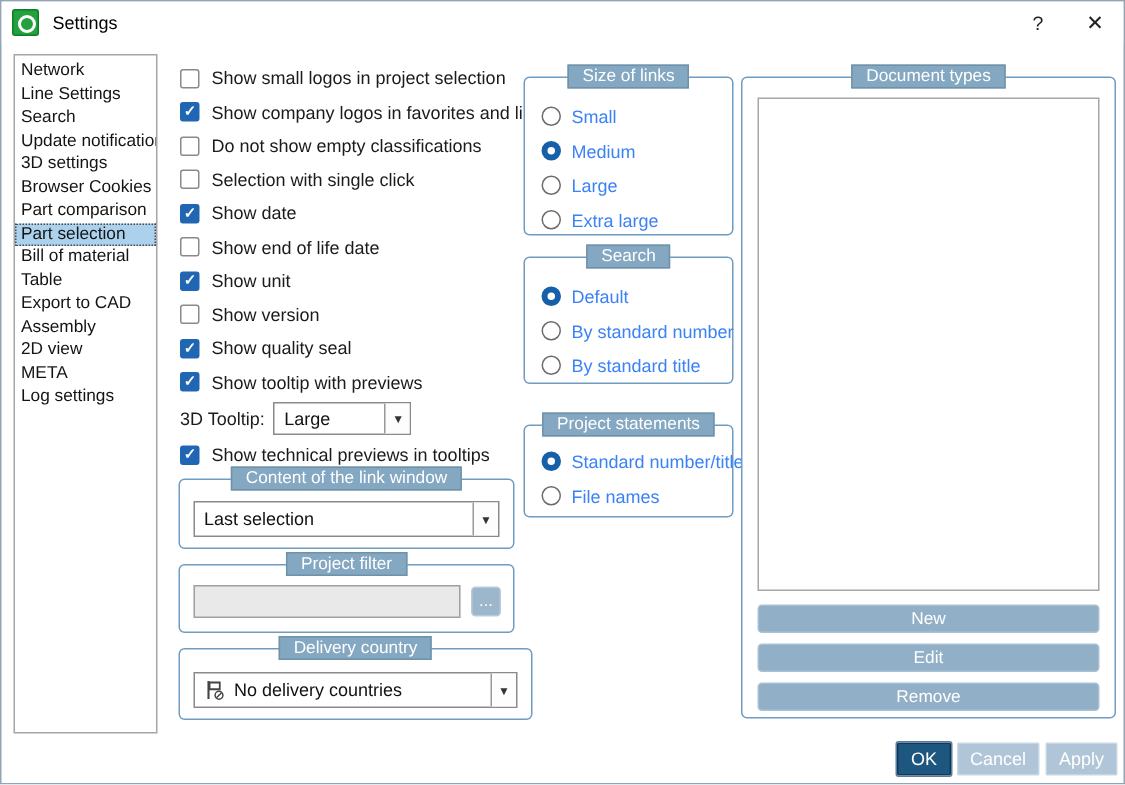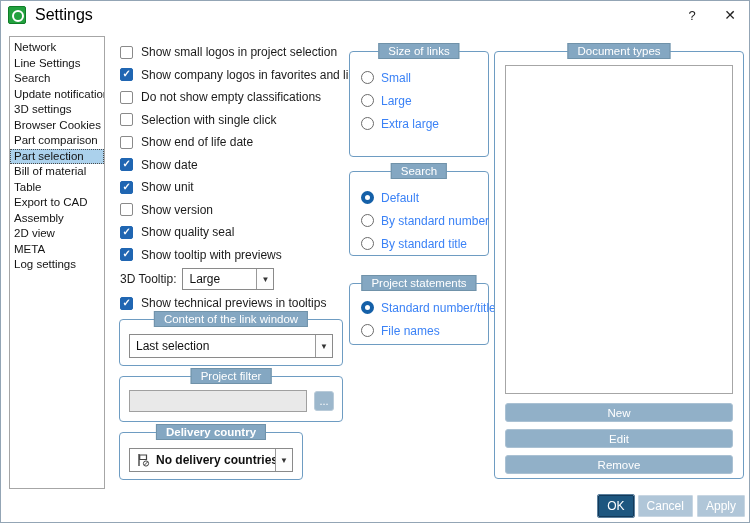--- a/index.html
+++ b/index.html
@@ -9,21 +9,21 @@
   .window { position:relative; width:750px; height:523px; background:#ffffff;
             border:1px solid #93a5b5; overflow:hidden; }
 
   
   .titlebar { position:absolute; top:0; left:0; right:0; height:28px; background:#fff;
               display:flex; align-items:center; padding-left:7px; }
   .app-icon { width:18px; height:18px; background:#23a13f; border:1px solid #0f7d27;
               border-radius:2px; position:relative; flex:none; }
   .app-icon::after { content:""; position:absolute; left:3px; top:3px; width:8px; height:8px;
                      border:2px solid #ffffff; border-radius:50%; }
-  .title-text { margin-left:9px; font-size:16px; color:#000; }
+  .title-text { margin-left:9px; font-size:12px; color:#000; }
   .tb-btn { position:absolute; top:0; width:34px; height:28px; display:flex; align-items:center;
             justify-content:center; font-size:13px; color:#222; cursor:default; }
   .tb-help { right:40px; }
   .tb-close { right:2px; font-size:14px; }
 
   
   .sidebar { position:absolute; left:8px; top:35px; width:96px; height:453px;
              border:1px solid #a6a6a6; background:#fff; padding-top:3px; overflow:hidden; }
   .side-item { height:15.5px; line-height:15.5px; padding-left:4px; font-size:11.5px;
                color:#141414; white-space:nowrap; overflow:hidden; cursor:default; }
@@ -57,21 +57,21 @@
   .g-linkwindow { left:118px; top:318px; width:224px; height:47px; }
   .g-linkwindow .combo { position:absolute; left:9px; right:9px; top:14px; height:24px; }
 
   .g-projfilter { left:118px; top:375px; width:224px; height:46px; }
   .g-projfilter input { position:absolute; left:9px; top:13px; width:178px; height:22px;
                         background:#e9e9e9; border:1px solid #a0a0a0; font-size:12px; padding:0 5px; }
   .browse-btn { position:absolute; right:8px; top:14px; width:20px; height:20px; background:#9cb7cc;
                 border:1px solid #b9cbd9; border-radius:3px; color:#fff; font-size:11px;
                 display:flex; align-items:center; justify-content:center; line-height:1; }
 
-  .g-delivery { left:118px; top:431px; width:184px; height:48px;font-weight:bold; }
+  .g-delivery { left:118px; top:431px; width:236px; height:48px; }
   .g-delivery .combo { position:absolute; left:9px; right:9px; top:15px; height:24px; }
   .flag-ico { width:14px; height:14px; margin-right:6px; flex:none; }
 
   .g-size  { left:348px; top:50px;  width:140px; height:106px; padding-top:14px; }
   .g-sort  { left:348px; top:170px; width:140px; height:85px;  padding-top:14px; }
   .g-proj  { left:348px; top:282px; width:140px; height:62px;  padding-top:12px; }
 
   .radio-row { display:flex; align-items:center; height:23px; padding-left:11px; }
   .radio { width:13px; height:13px; border-radius:50%; border:1px solid #6b6b6b; background:#fff;
            margin-right:7px; flex:none; }
@@ -133,26 +133,26 @@
       </div>
       <div class="opt-row">
         <span class="cb"></span>
         <span class="opt-label">Do not show empty classifications</span>
       </div>
       <div class="opt-row">
         <span class="cb"></span>
         <span class="opt-label">Selection with single click</span>
       </div>
       <div class="opt-row">
+        <span class="cb checked"></span>
+        <span class="opt-label">Show date</span>
+      </div>
+      <div class="opt-row">
         <span class="cb"></span>
         <span class="opt-label">Show end of life date</span>
-      </div>
-      <div class="opt-row">
-        <span class="cb checked"></span>
-        <span class="opt-label">Show date</span>
       </div>
       <div class="opt-row">
         <span class="cb checked"></span>
         <span class="opt-label">Show unit</span>
       </div>
       <div class="opt-row">
         <span class="cb"></span>
         <span class="opt-label">Show version</span>
       </div>
       <div class="opt-row">
@@ -206,20 +206,24 @@
     </div>
   </div>
 
   <div class="groupbox g-size">
     <div class="group-title">Size of links</div>
   <div class="radio-row">
         <span class="radio"></span>
         <span class="radio-label">Small</span>
       </div>
       <div class="radio-row">
+        <span class="radio selected"></span>
+        <span class="radio-label">Medium</span>
+      </div>
+      <div class="radio-row">
         <span class="radio"></span>
         <span class="radio-label">Large</span>
       </div>
       <div class="radio-row">
         <span class="radio"></span>
         <span class="radio-label">Extra large</span>
       </div>
     </div>
 
   <div class="groupbox g-sort">

